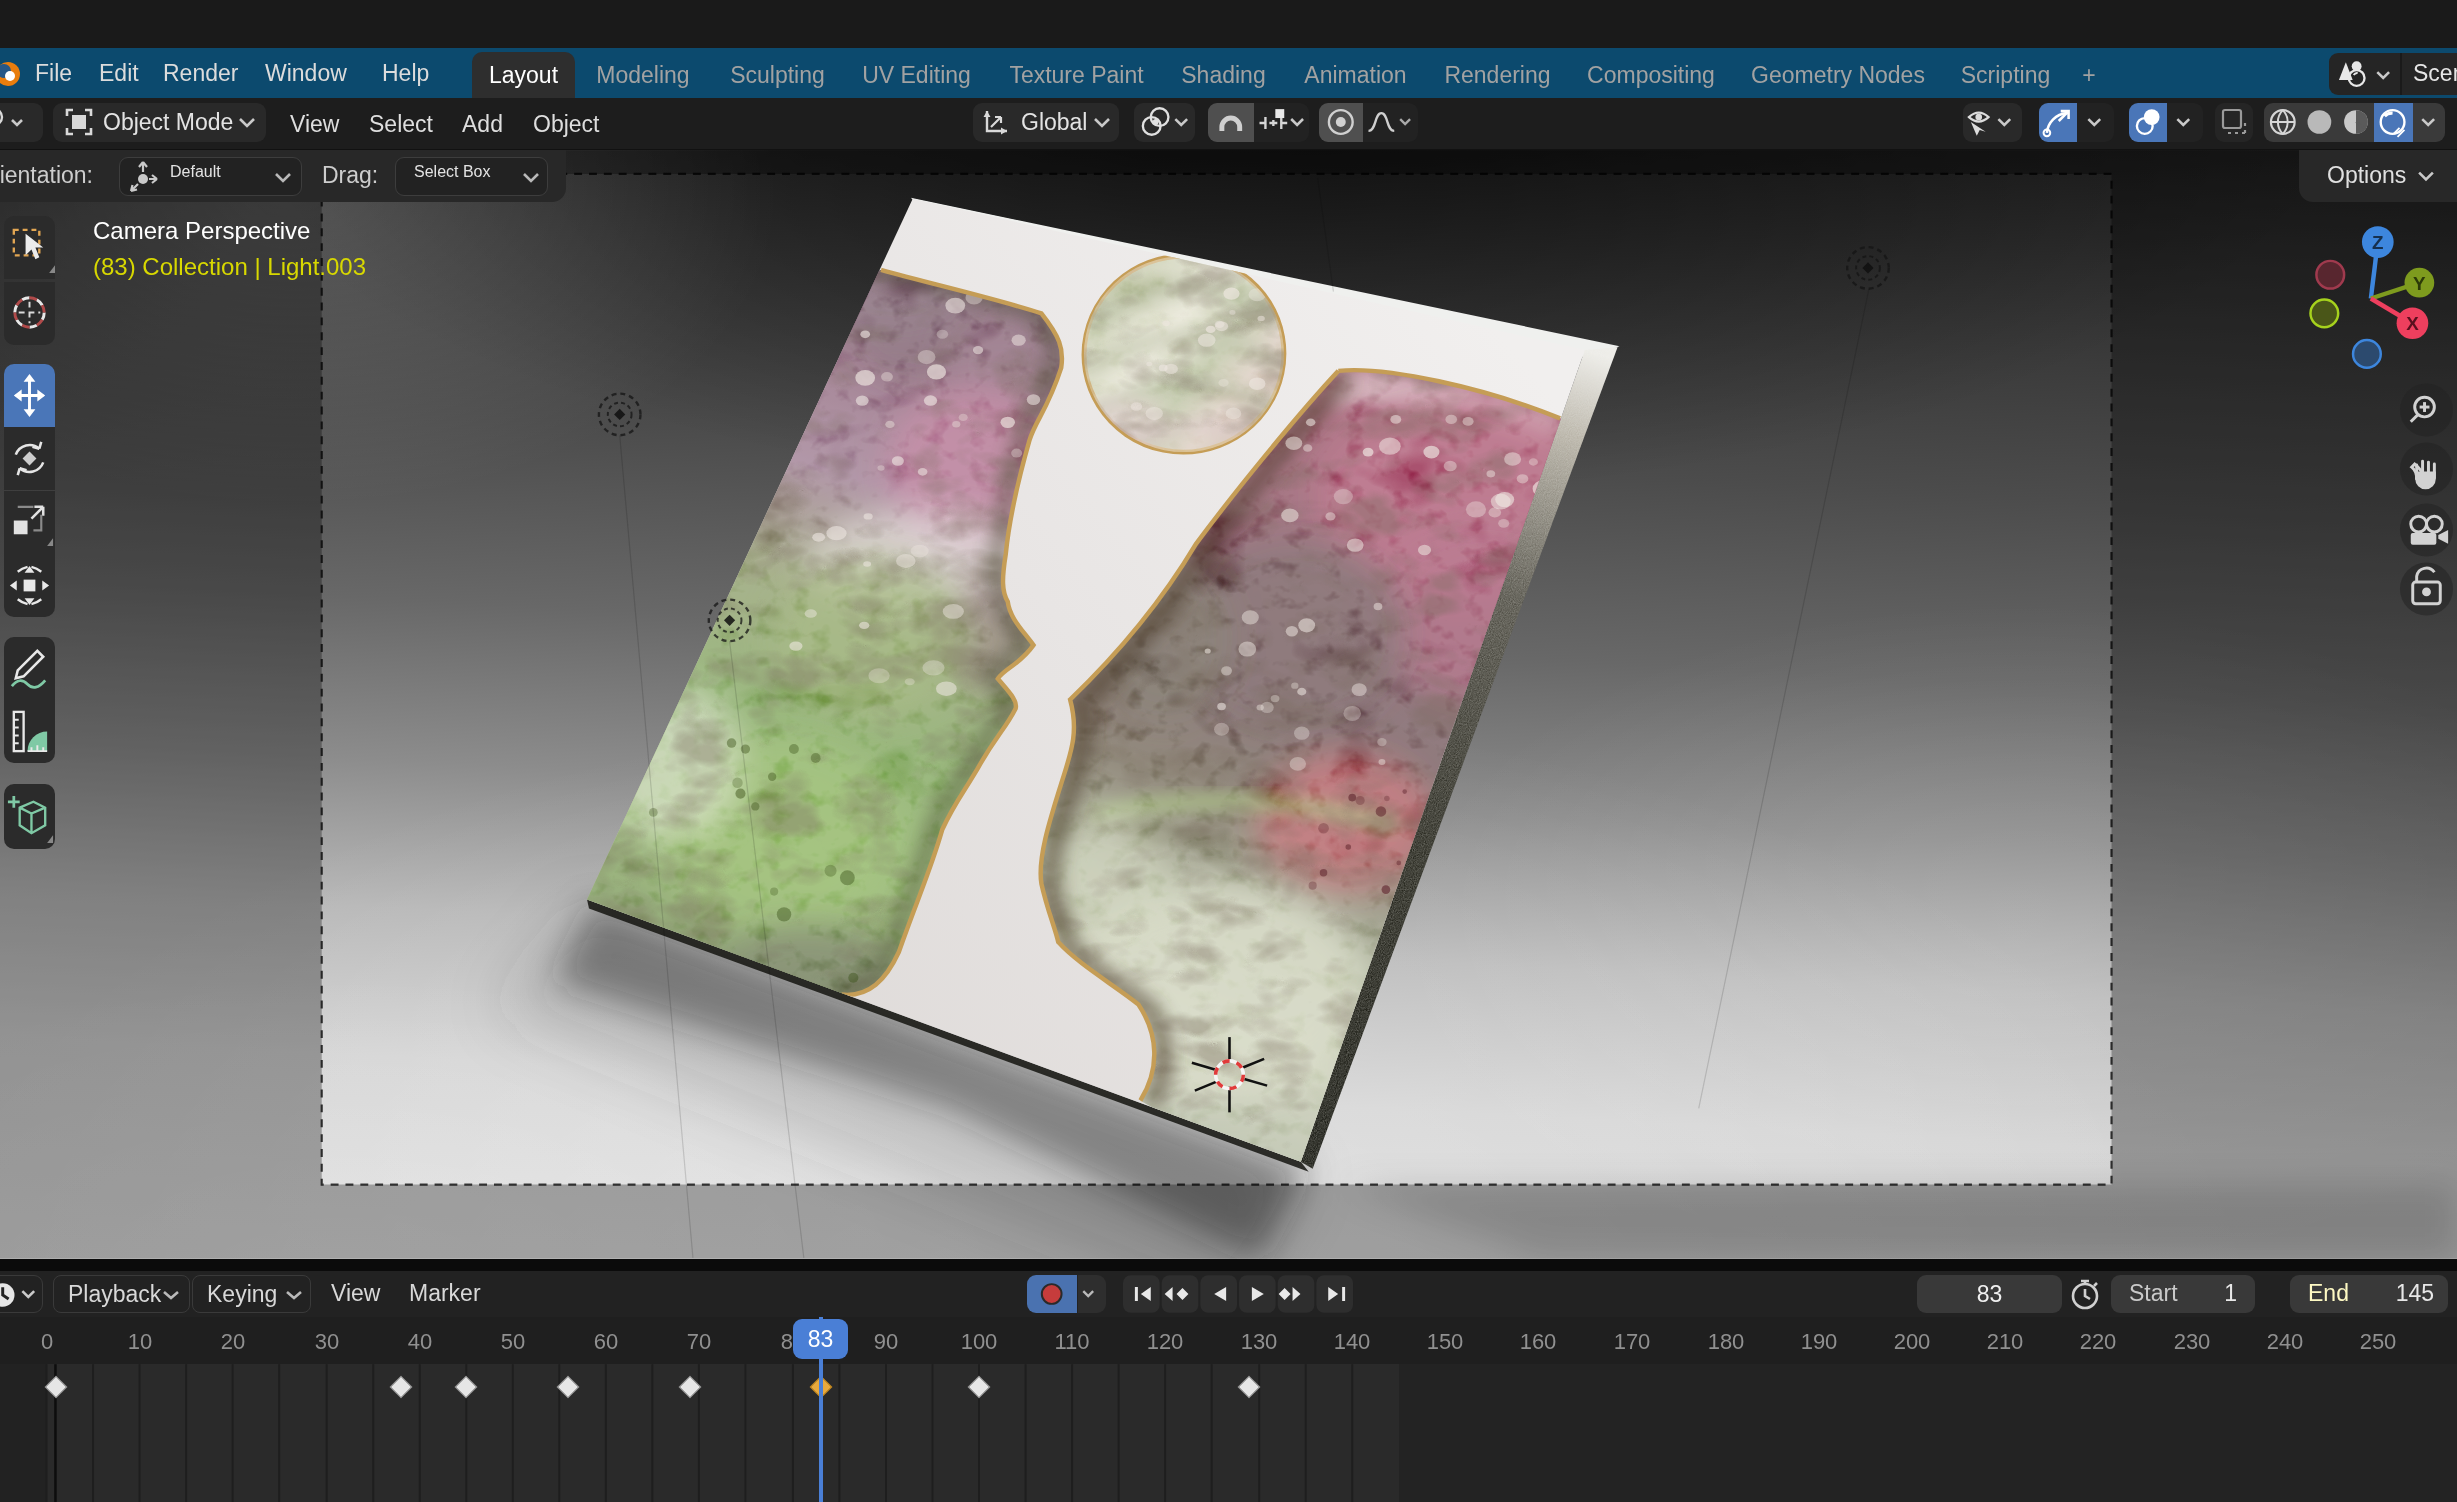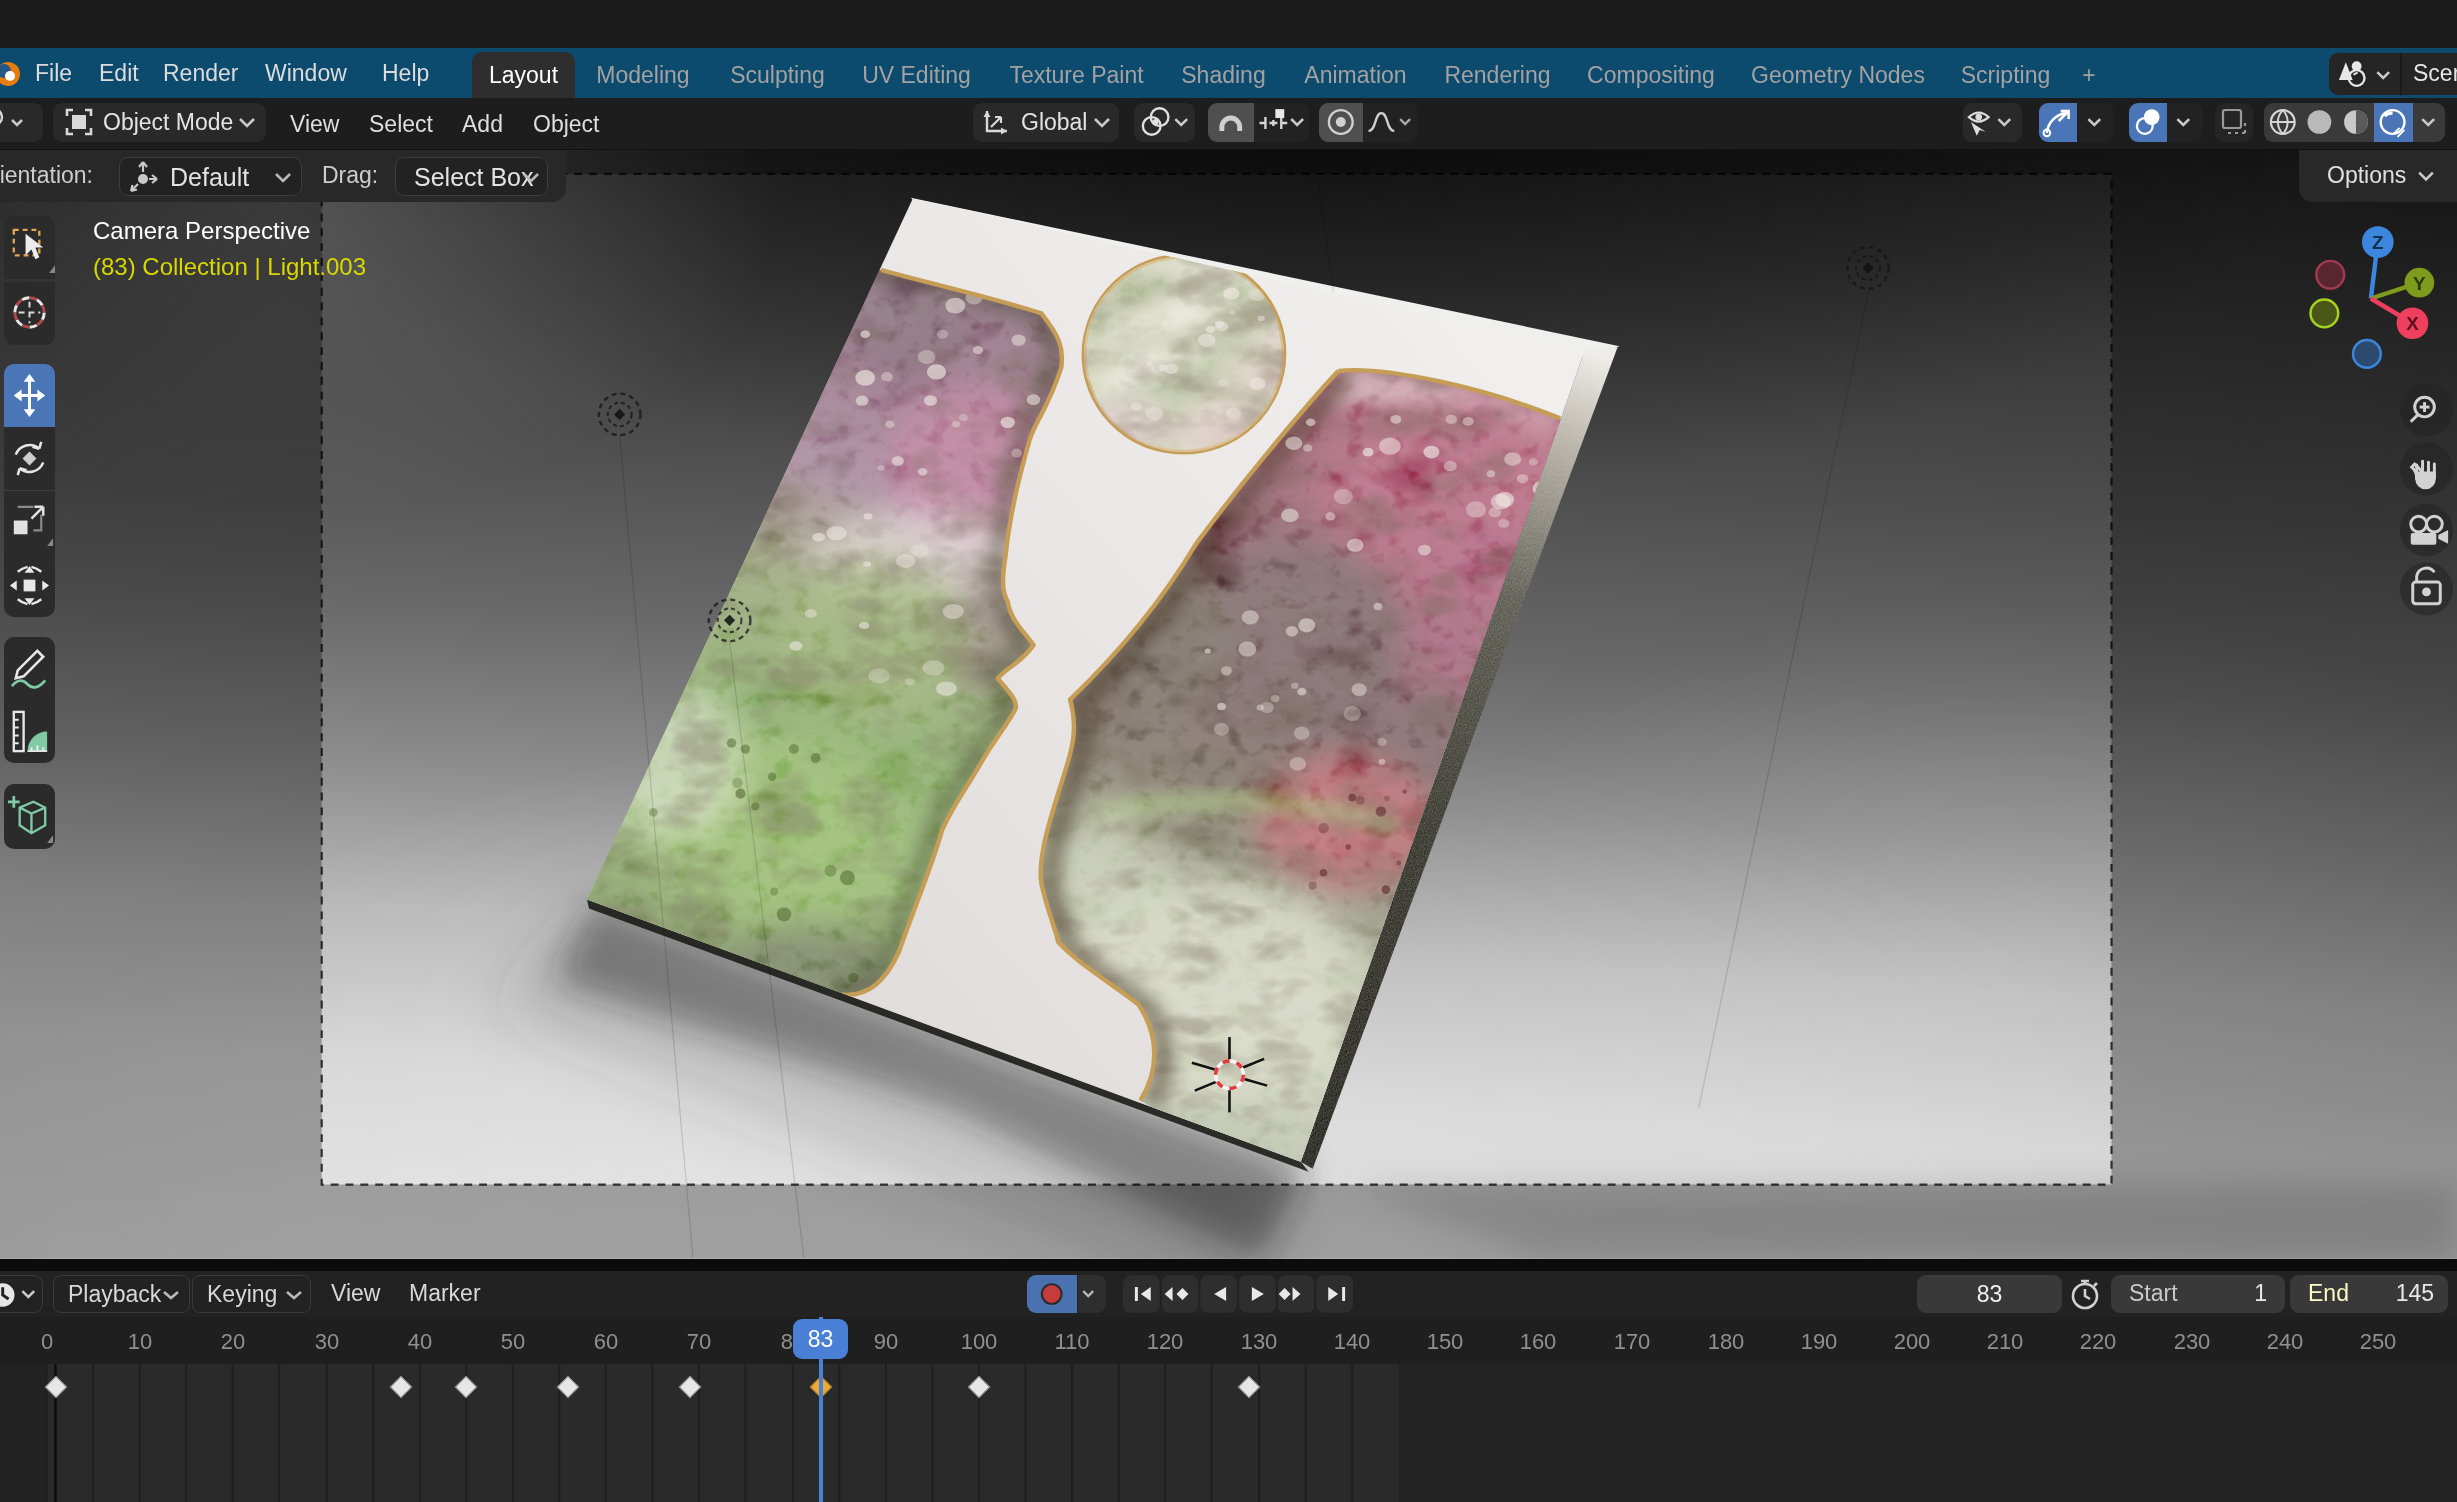--- a/index.html
+++ b/index.html
@@ -39,21 +39,21 @@
       radial-gradient(1485px 594px at 52% -8%, rgba(0,0,0,0.64), rgba(0,0,0,0) 74%),
       linear-gradient(183deg, #1d1d1d 0%, #272727 6%, #373737 16%, #4c4c4c 30%, #686868 45%,
         #8c8c8c 58%, #b8b8b8 70%, #d2d2d2 82%, #dcdcdc 100%);
   }
   #vpsvg { position:absolute; left:0; top:0; }
 
   
   .tsbar { position:absolute; top:0; height:52px; background:#282828; color:#d6d6d6;
     font-size:23px; }
   .tsbtn { position:absolute; background:#222222; border:1px solid #3d3d3d;
-    border-radius:9px; color:#e3e3e3; font-size:25px; }
+    border-radius:9px; color:#e3e3e3; font-size:16px; }
 
   
   .tbtn { position:absolute; left:4px; width:51px; background:#2b2b2b; }
   .tbtn.active { background:#4a76b8; }
 
   
   #vptext1 { left:93px; top:67px; color:#ffffff; font-size:24px; }
   #vptext2 { left:93px; top:103px; color:#d8d800; font-size:24px; }
 
   
@@ -809,21 +809,21 @@
         <path d="M130 12 l12 7 l-12 7 Z"></path>
         <path d="M171 12 l8 7 l-8 7 Z M163 13 l6 6 l-6 6 l-6 -6 Z"></path>
         <path d="M207 12 l10 7 l-10 7 Z M221 12 v14 h3 v-14 Z"></path>
       </g>
     </svg>
     <div style="position:absolute;left:1917px;top:4px;width:145px;height:38px;background:#393939;border-radius:9px;color:#f0f0f0;font-size:23px;text-align:center;line-height:38px">83</div>
     <svg style="position:absolute;left:2067px;top:6px" width="36" height="34" viewBox="0 0 36 34">
       <circle cx="18" cy="19" r="12" fill="none" stroke="#d0d0d0" stroke-width="2.6"></circle>
       <path d="M18 12 v7 l5 3 M14 4 h8 M18 4 v3 M27 9 l3 -3" fill="none" stroke="#d0d0d0" stroke-width="2.6"></path>
     </svg>
-    <div style="position:absolute;left:2111px;top:4px;width:174px;height:38px;background:#393939;border-radius:9px;color:#e8e8e8;font-size:23px">
+    <div style="position:absolute;left:2111px;top:4px;width:144px;height:38px;background:#393939;border-radius:9px;color:#e8e8e8;font-size:23px">
       <span style="position:absolute;left:18px;top:5px;color:#c9c9c9">Start</span>
       <span style="position:absolute;right:18px;top:5px">1</span>
     </div>
     <div style="position:absolute;left:2290px;top:4px;width:158px;height:38px;background:#393939;border-radius:9px;color:#e8e8e8;font-size:23px">
       <span style="position:absolute;left:18px;top:5px;color:#fef9c3">End</span>
       <span style="position:absolute;right:14px;top:5px">145</span>
     </div>
   </div>
   <div id="tlruler" class="abs">
     <div class="rnum" style="left:47px">0</div>

